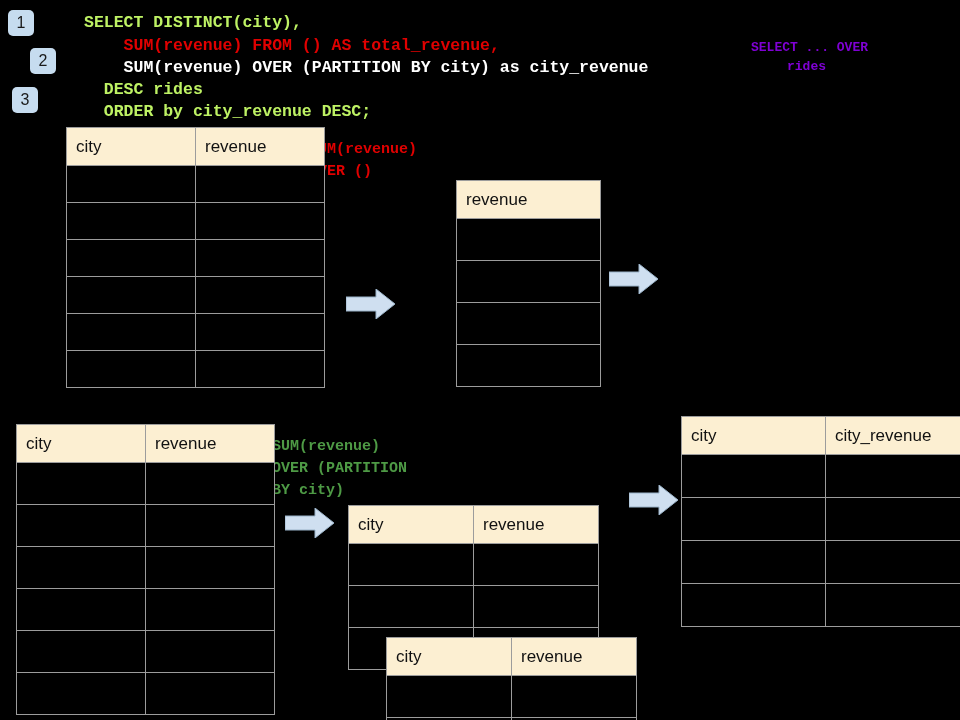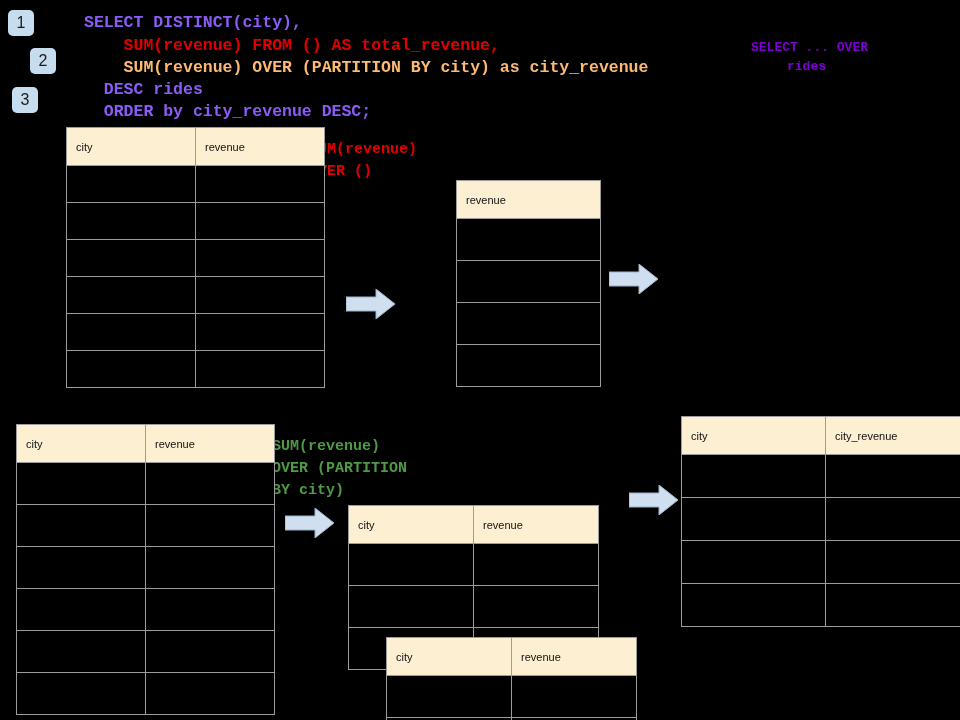--- a/index.html
+++ b/index.html
@@ -34,23 +34,23 @@
 
   
   .code-line {
     position: absolute;
     font-family: "Liberation Mono", "DejaVu Sans Mono", monospace;
     font-size: 16.5px;
     font-weight: bold;
     white-space: pre;
     letter-spacing: 0px;
   }
-  .c-purple { color: #8b5cf6; }
+  .c-purple { color: #bef264; }
   .c-red    { color: #e00000; }
-  .c-green  { color: #fdba74; }
+  .c-green  { color: #ffffff; }
 
   .side-note {
     position: absolute;
     font-family: "Liberation Mono", "DejaVu Sans Mono", monospace;
     font-size: 13px;
     font-weight: bold;
     white-space: pre;
     color: #7f00d4;
     line-height: 19px;
   }
@@ -76,21 +76,21 @@
   .tbl td {
     border: 1px solid #9c9c9c;
     background: #000000;
     padding: 0;
   }
   .tbl th {
     border: 1px solid #9c9c9c;
     background: #fcefd2;
     color: #111111;
     font-family: "Liberation Sans", sans-serif;
-    font-size: 11px;
+    font-size: 17px;
     font-weight: 400;
     text-align: left;
     padding: 0 0 0 9px;
   }
 
   
   .arrow {
     position: absolute;
   }
 </style>

